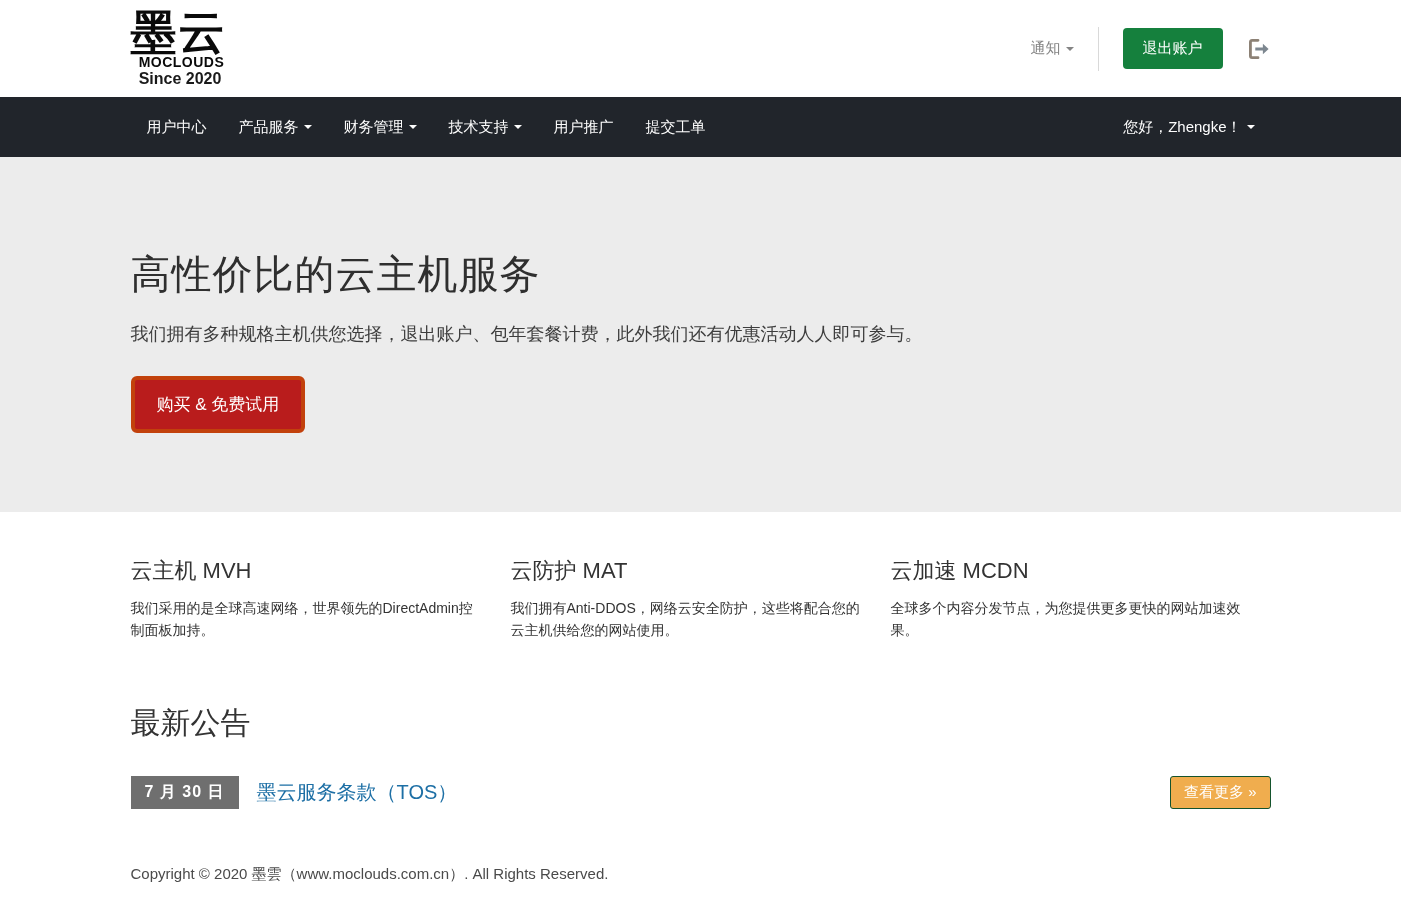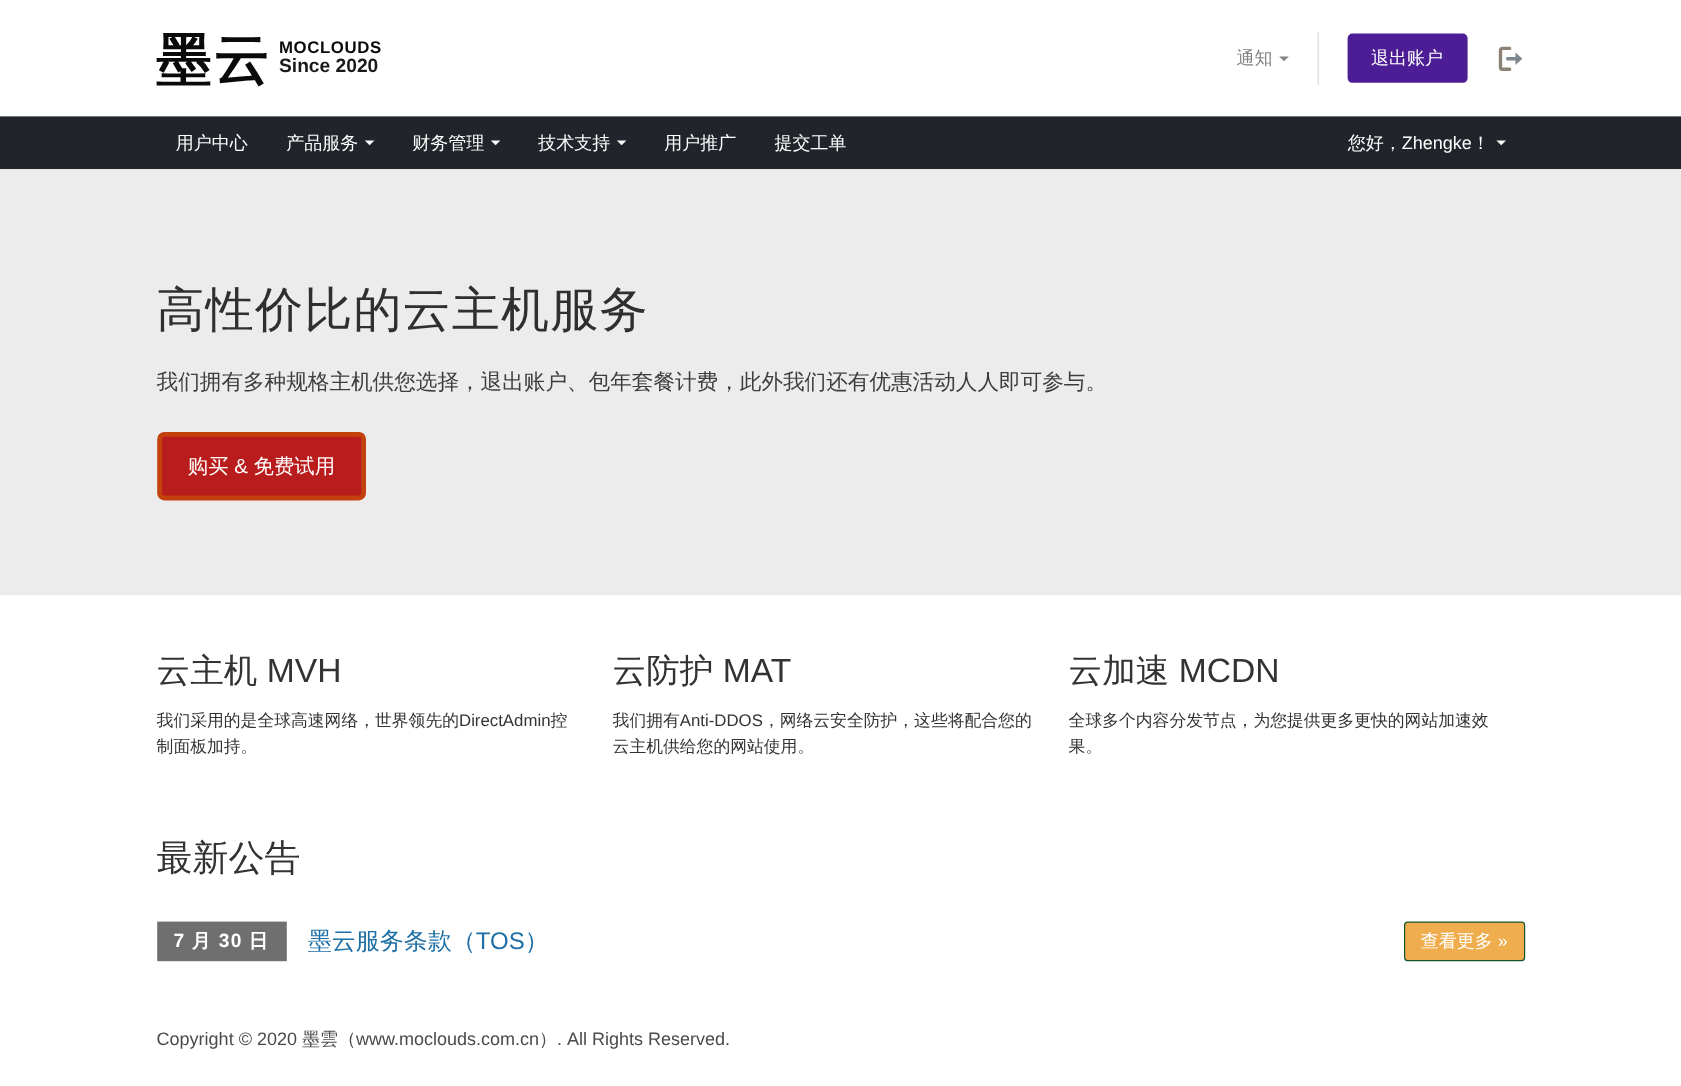--- a/index.html
+++ b/index.html
@@ -2,50 +2,50 @@
 <html><head>
 <meta charset="utf-8">
 <style>
   * { margin: 0; padding: 0; box-sizing: border-box; }
   html, body { width: 1401px; background: #fff; font-family: "Liberation Sans", "DejaVu Sans", sans-serif; color: #333; }
   .container { width: 1170px; margin: 0 auto; padding: 0 15px; }
 
   
   .top-header { height: 97px; background: #fff; }
   .top-header .container { display: flex; align-items: center; justify-content: space-between; height: 100%; }
-  .logo { display: flex; align-items: center; cursor: pointer; }
+  .logo { display: flex; align-items: center; cursor: pointer; flex-direction: column; }
   .logo-cn { font-family: "DejaVu Serif", serif; font-size: 46px; font-weight: 900; color: #0a0a0a; letter-spacing: 2px; line-height: 1; }
   .logo-side { margin-left: 6px; display: flex; flex-direction: column; justify-content: center; }
   .logo-en { font-size: 14px; font-weight: bold; color: #0a0a0a; letter-spacing: 0.5px; line-height: 1.05; }
   .logo-since { font-size: 16px; font-weight: bold; color: #1a1a1a; line-height: 1.1; }
   .header-right { display: flex; align-items: center; }
   .notice-link { font-size: 15px; color: #848484; cursor: pointer; display: inline-flex; align-items: center; }
   .caret { display: inline-block; width: 0; height: 0; margin-left: 5px; border-left: 4px solid transparent; border-right: 4px solid transparent; border-top: 4px solid currentColor; }
   .header-divider { width: 1px; height: 44px; background: #d9d9d9; margin: 0 24px; }
-  .logout-btn { background: #4c1d95; color: #fff; font-size: 15px; border: none; border-radius: 4px; padding: 11px 20px; cursor: pointer; font-family: inherit; }
+  .logout-btn { background: #15803d; color: #fff; font-size: 15px; border: none; border-radius: 4px; padding: 11px 20px; cursor: pointer; font-family: inherit; }
   .signout-icon { margin-left: 22px; cursor: pointer; display: inline-flex; }
 
   
-  .navbar { background: #21252b; height: 44px; }
+  .navbar { background: #21252b; height: 60px; }
   .navbar .container { display: flex; align-items: stretch; justify-content: space-between; height: 100%; }
   .nav-left, .nav-right { display: flex; align-items: stretch; }
   .nav-item { display: flex; align-items: center; padding: 0 16px; color: #fdfdfd; font-size: 15px; cursor: pointer; }
   .nav-item .caret { color: #fdfdfd; }
 
   
   .hero { background: #ececec; height: 355px; padding-top: 90px; }
   .hero-title { font-size: 40px; font-weight: 500; color: #2f2f2f; letter-spacing: 1px; margin-bottom: 20px; }
   .hero-subtitle { font-size: 18px; color: #3d3d3d; margin-bottom: 30px; }
   .cta-btn { background: #b91c1c; border: 4px solid #c2410c; color: #fff; font-size: 17px; padding: 13px 22px; border-radius: 6px; cursor: pointer; font-family: inherit; }
 
   
   .features { padding-top: 44px; }
   .features .container { display: flex; }
   .feature-col { width: 390px; padding-right: 30px; }
-  .feature-title { font-size: 28px; font-weight: 500; color: #333; margin-bottom: 12px; }
+  .feature-title { font-size: 22px; font-weight: 500; color: #333; margin-bottom: 12px; }
   .feature-desc { font-size: 14px; color: #333; line-height: 1.55; max-width: 355px; }
 
   
   .announcements { margin-top: 62px; }
   .ann-title { font-size: 30px; font-weight: 500; color: #333; margin-bottom: 26px; }
   .ann-row { display: flex; align-items: center; margin-top: 32px; }
   .ann-date-badge { background: #6f6f6f; color: #fff; font-size: 16px; font-weight: bold; padding: 6px 14px; letter-spacing: 1px; }
   .ann-link { font-size: 20px; color: #1d6fa5; margin-left: 18px; cursor: pointer; text-decoration: none; }
   .ann-more-btn { margin-left: auto; background: #f0ad4e; border: 1px solid #14532d; color: #fff; font-size: 15px; font-weight: normal; padding: 6px 13px; border-radius: 3px; cursor: pointer; font-family: inherit; }
 

